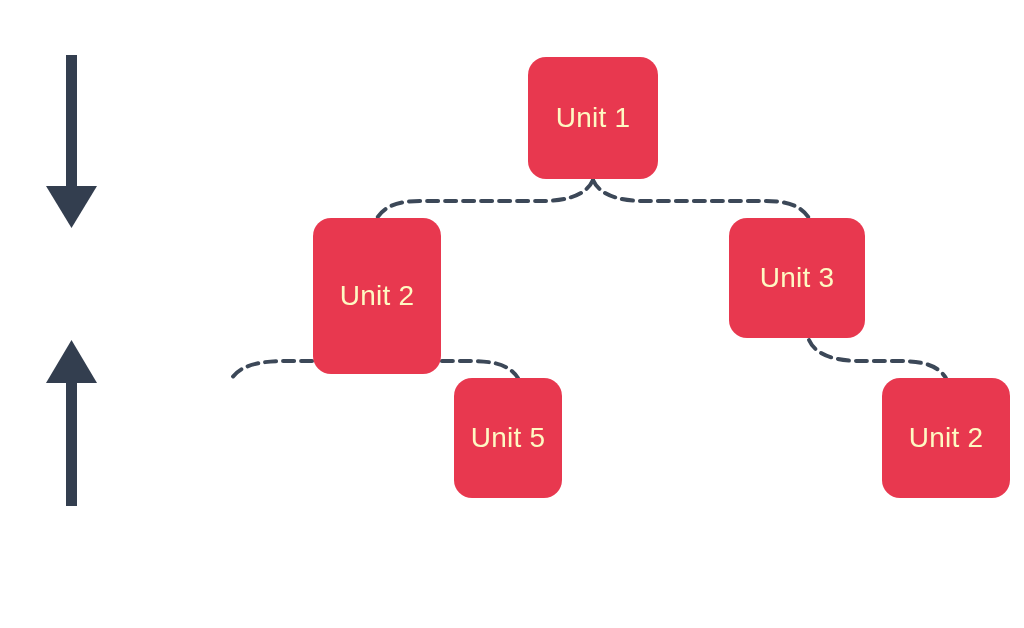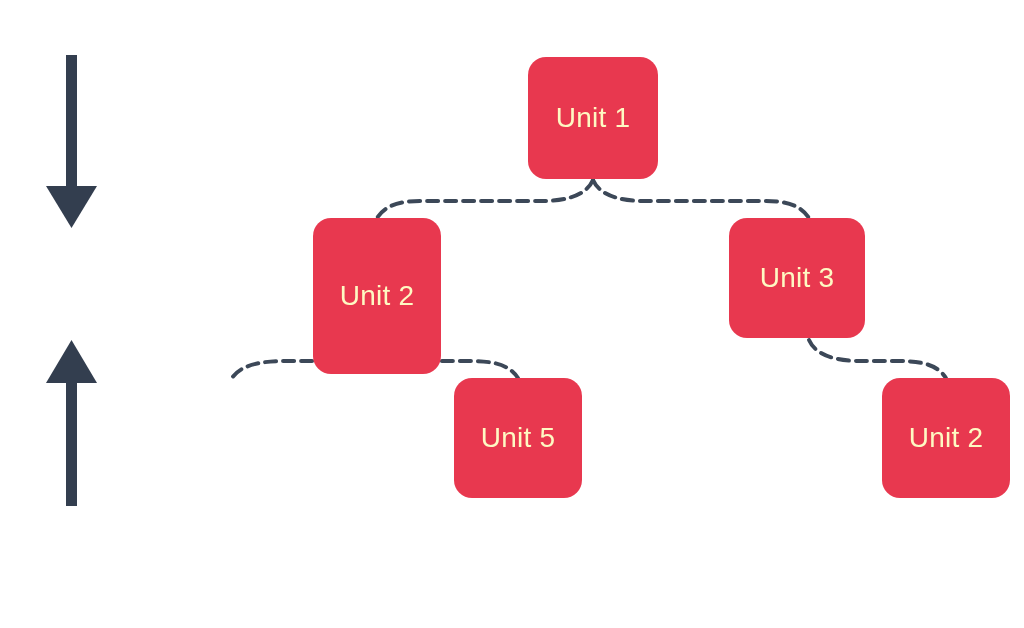--- a/index.html
+++ b/index.html
@@ -83,21 +83,21 @@
 
   <div class="node" style="left:313px; top:218px; width:128px; height:156px; background:#E8384F;">
     <span class="node-label">Unit 2</span>
   </div>
 
   <div class="node" style="left:729px; top:218px; width:136px; height:120px; background:#E8384F;">
     <span class="node-label">Unit 3</span>
   </div>
 
 
-  <div class="node" style="left:454px; top:378px; width:128px; height:120px; background:#E8384F;">
+  <div class="node" style="left:454px; top:378px; width:108px; height:120px; background:#E8384F;">
     <span class="node-label">Unit 5</span>
   </div>
 
   <div class="node" style="left:882px; top:378px; width:128px; height:120px; background:#E8384F;">
     <span class="node-label">Unit 2</span>
   </div>
 
 </div>
 
 </body></html>

